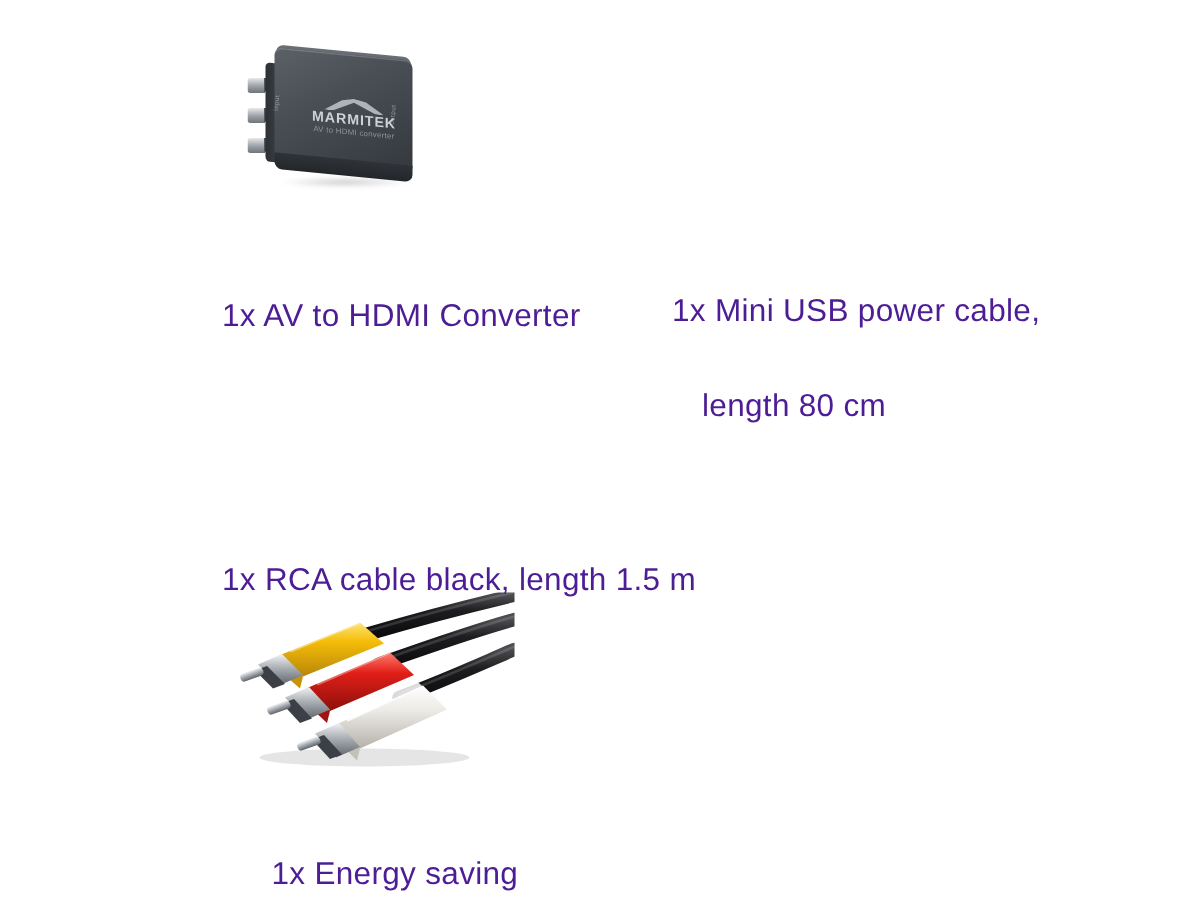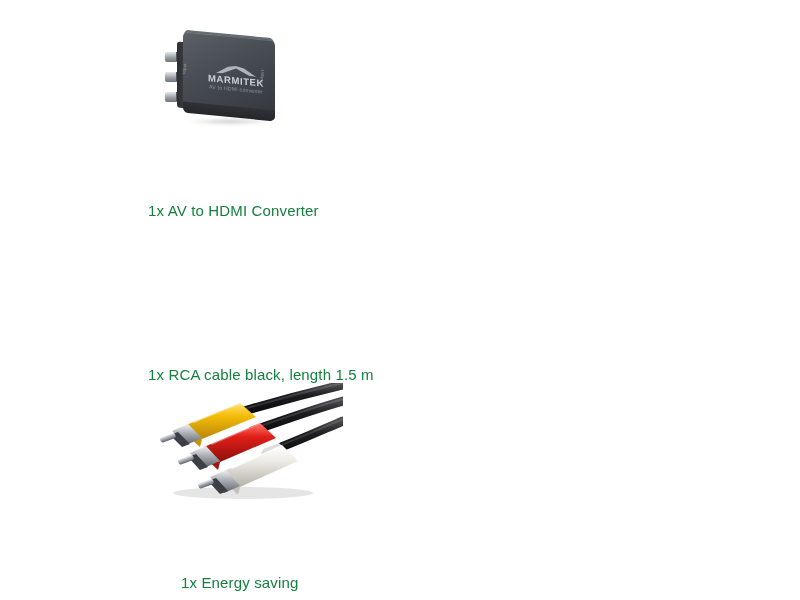--- a/index.html
+++ b/index.html
@@ -23,23 +23,23 @@
     height: 600px;
     background: #ffffff;
   }
 
   .cell {
     position: absolute;
   }
 
   .caption {
     position: absolute;
-    font-size: 15px;
+    font-size: 21px;
     line-height: 21px;
-    color: #15803d;
+    color: #4c1d95;
     white-space: pre;
     letter-spacing: 0.01em;
   }
   .caption .ln { display: block; }
   .caption .ln.ind { padding-left: 20px; }
 
   
   .conv-wrap { position:absolute; left:163px; top:22px; width:130px; height:105px; }
   .conv-body {
     position:absolute; left:20px; top:14px; width:92px; height:76px;
@@ -147,22 +147,29 @@
         <div class="conv-brand">MARMITEK</div>
         <div class="conv-sub">AV to HDMI converter</div>
       </div>
     </div>
 
     <div class="caption" style="left:148px; top:158px;">
       <span class="ln">1x AV to HDMI Converter</span>
     </div>
   </div>
 
-
-  <div class="cell" style="left:0px; top:178px; width:400px; height:185px;">
+  <div class="cell" style="left:400px; top:0px; width:400px; height:190px;">
+
+    <div class="caption" style="left:48px; top:155px;">
+      <span class="ln">1x Mini USB power cable,</span>
+      <span class="ln ind">length 80 cm</span>
+    </div>
+  </div>
+
+  <div class="cell" style="left:0px; top:190px; width:400px; height:185px;">
 
     <div class="rca-wrap">
       <svg width="195" height="118" viewBox="0 0 195 118">
         <defs>
           <linearGradient id="yelGrad" x1="0" y1="0" x2="0" y2="1">
             <stop offset="0" stop-color="#ffe37a"></stop>
             <stop offset="0.35" stop-color="#f5bd08"></stop>
             <stop offset="1" stop-color="#b8860a"></stop>
           </linearGradient>
           <linearGradient id="redGrad" x1="0" y1="0" x2="0" y2="1">

